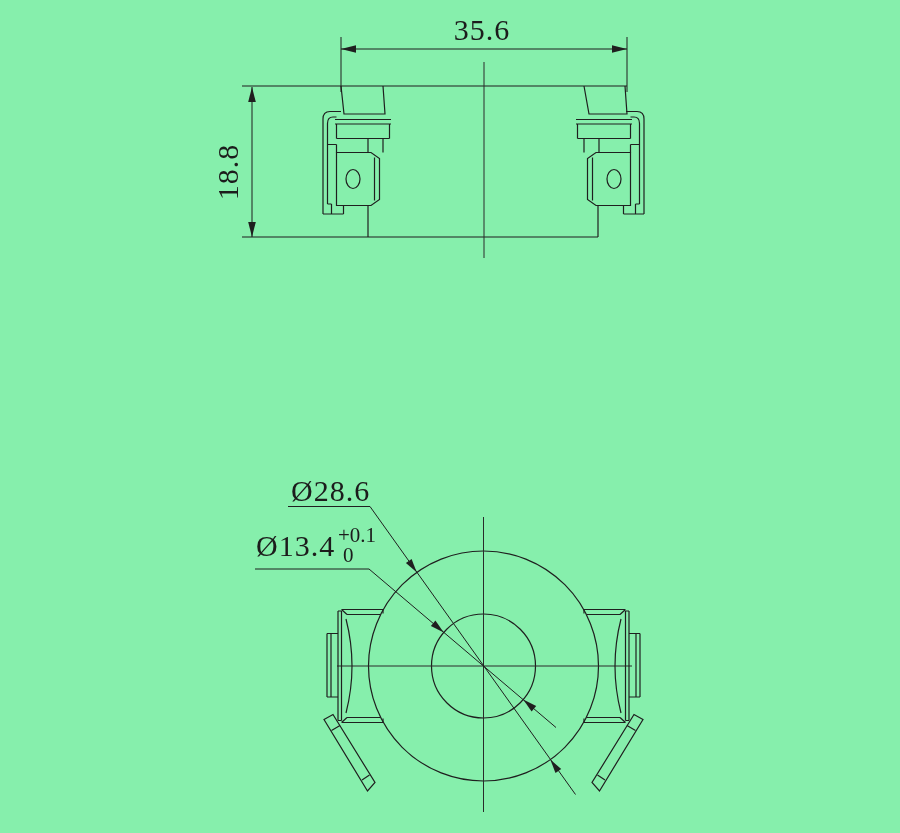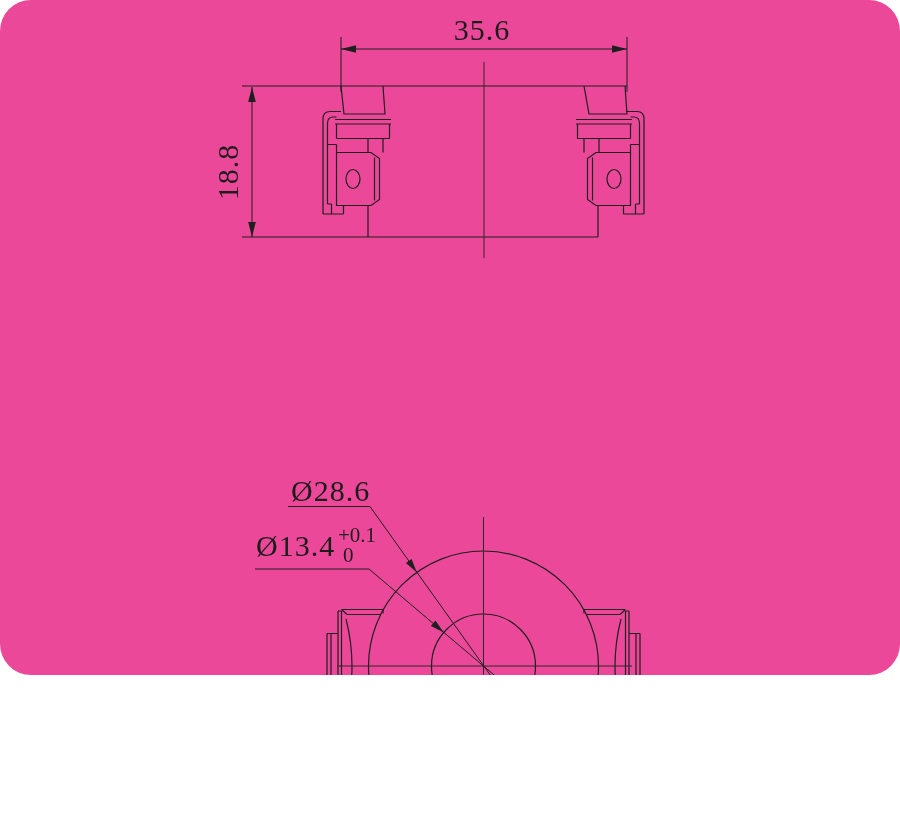--- a/index.html
+++ b/index.html
@@ -1,16 +1,16 @@
 <!DOCTYPE html>
 <html><head>
 <meta charset="utf-8">
 <style>
   html,body{margin:0;padding:0;background:#ffffff;}
-  .stage{position:relative;width:900px;height:675px;background:#ec4899;overflow:hidden;border-radius:31px;}
+  .stage{position:relative;width:900px;height:833px;background:#86efac;overflow:hidden;}
   svg{display:block;}
   .ol{fill:none;stroke:#1f1f1f;stroke-width:1.2;stroke-linecap:butt;stroke-linejoin:miter;}
   .thin{fill:none;stroke:#1f1f1f;stroke-width:1;}
   .cl{fill:none;stroke:#2a2a2a;stroke-width:1;}
   .ah{fill:#1f1f1f;stroke:none;}
   text{font-family:"Liberation Serif","DejaVu Serif",serif;fill:#1c1c1c;}
   .dimtxt{font-size:30px;letter-spacing:1px;}
   .toltxt{font-size:21px;letter-spacing:0px;}
 </style>
 </head>

